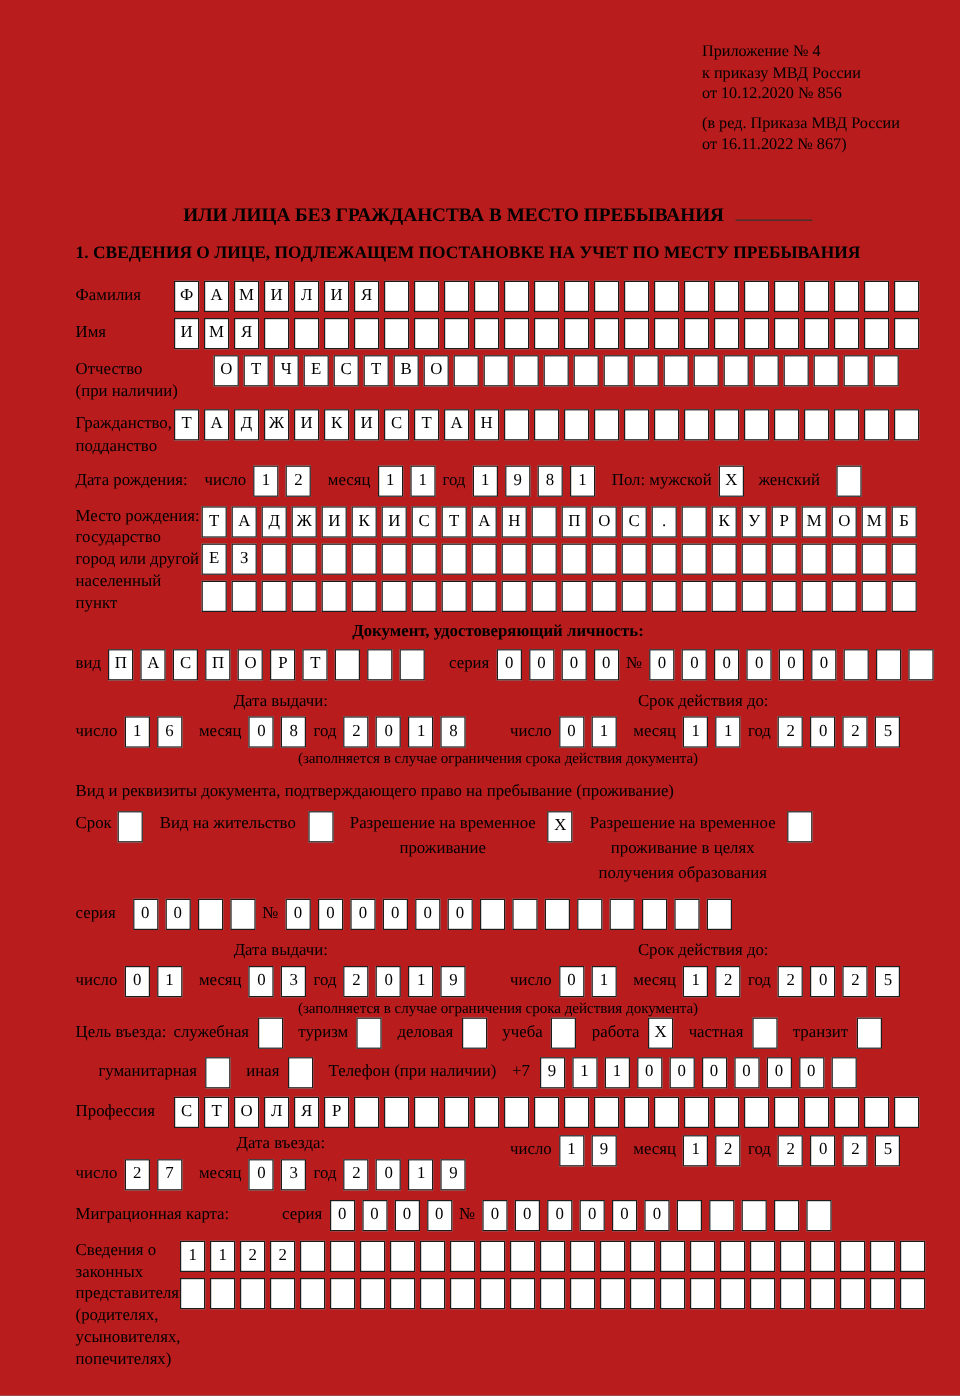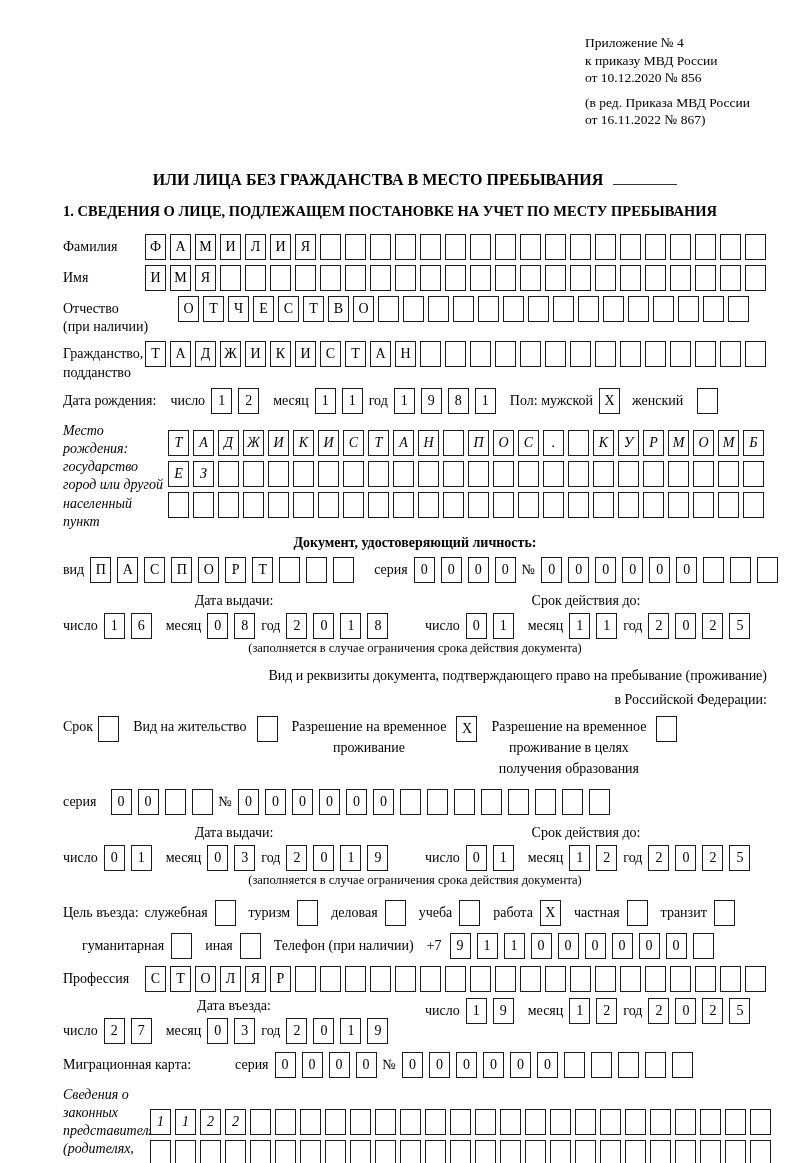--- a/index.html
+++ b/index.html
@@ -1,19 +1,19 @@
 <!DOCTYPE html>
 <html><head>
 <meta charset="utf-8">
 <style>
   * { box-sizing: border-box; }
   body { margin: 0; background: #888; }
   .page {
     width: 800px; height: 1163px; margin: 0 auto;
-    background: #ffffff; color: #000;
+    background: #b91c1c; color: #000;
     font-family: "Liberation Serif", serif; font-size: 14px;
     padding: 34px 33px 16px 63px; overflow: hidden; position: relative;
   }
   .ml { white-space: pre-line; }
   .hdr { margin-left: auto; width: 182px; font-size: 13.5px; line-height: 1.3; }
   .hdr .g2 { margin-top: 7px; }
   .forma { text-align: right; font-weight: bold; margin-top: 16px; font-size: 15px; }
   .title { text-align: center; font-weight: bold; font-size: 16px; margin-top: 16px; line-height: 1.45; }
   .uline { display: inline-block; width: 64px; border-bottom: 1.8px solid #333; height: 0.9em; margin-left: 10px; }
   .sec { font-weight: bold; font-size: 14.5px; margin-top: 12px; margin-bottom: 14px; }
@@ -27,29 +27,29 @@
     text-align: center; line-height: 23px; font-size: 14px; background: #fff;
   }
   .dg { display: flex; align-items: center; }
   .dg .cell { margin-right: 6px; }
   .dg .dlbl { margin-right: 6px; padding-top: 0; }
   .gap8 { margin-left: 8px; } .gap14 { margin-left: 14px; } .gap20 { margin-left: 20px; }
   .dpair { display: flex; margin-top: 10px; }
   .dp-left { width: 342px; } .dp-right { flex: 1; }
   .dp-head { text-align: center; margin-bottom: 4px; }
   .note { font-size: 12.5px; text-align: center; margin-top: 2px; }
-  .intro { line-height: 1.7; margin-top: 8px; text-align: right; }
+  .intro { line-height: 1.7; margin-top: 8px; }
   .optrow { display: flex; align-items: flex-start; margin-top: 4px; }
   .opt { display: flex; align-items: flex-start; }
   .opt .txt { text-align: center; line-height: 1.5; }
   .opt .cbx { margin-left: 10px; margin-right: 0; }
   .purpose-line { display: flex; align-items: center; margin-bottom: 7px; flex-wrap: nowrap; }
   .purpose-line .cbx { margin-left: 7px; margin-right: 0; }
   .purpose-line .plbl { margin-left: 13px; }
-  .blk { display: flex; align-items: center; margin-top: 8px; font-style: italic; }
+  .blk { display: flex; align-items: flex-start; margin-top: 8px; }
   .blk .rows > .cells { margin-bottom: 5px; }
   .dochead { text-align: center; font-weight: bold; margin-top: 4px; margin-bottom: 6px; }
 </style>
 </head>
 <body>
 
 <div class="page">
 
   <div class="hdr">
     <div>Приложение № 4</div>
@@ -383,21 +383,20 @@
             <span class="cell">2</span>
             <span class="cell">5</span>
           </span>
       </div>
     </div>
   </div>
   <div class="note">(заполняется в случае ограничения срока действия документа)</div>
 
   <div class="intro">
     <div>Вид и реквизиты документа, подтверждающего право на пребывание (проживание)</div>
-    <div>в Российской Федерации:</div>
   </div>
 
   <div class="optrow">
     <span class="opt">
       <span class="txt">Срок</span>
       <span class="cbx" style="margin-left:5px;"></span>
     </span>
     <span class="opt gap14">
       <span class="txt">Вид на жительство</span>
       <span class="cbx"></span>
@@ -483,21 +482,21 @@
             <span class="cell">2</span>
             <span class="cell">0</span>
             <span class="cell">2</span>
             <span class="cell">5</span>
           </span>
       </div>
     </div>
   </div>
   <div class="note">(заполняется в случае ограничения срока действия документа)</div>
 
-  <div class="purpose-line" style="margin-top:12px;">
+  <div class="purpose-line" style="">
     <span>Цель въезда:</span>
     <span class="plbl" style="margin-left:6px;">служебная</span>
     <span class="cbx"></span>
     <span class="plbl">туризм</span>
     <span class="cbx"></span>
     <span class="plbl">деловая</span>
     <span class="cbx"></span>
     <span class="plbl">учеба</span>
     <span class="cbx"></span>
     <span class="plbl">работа</span>

